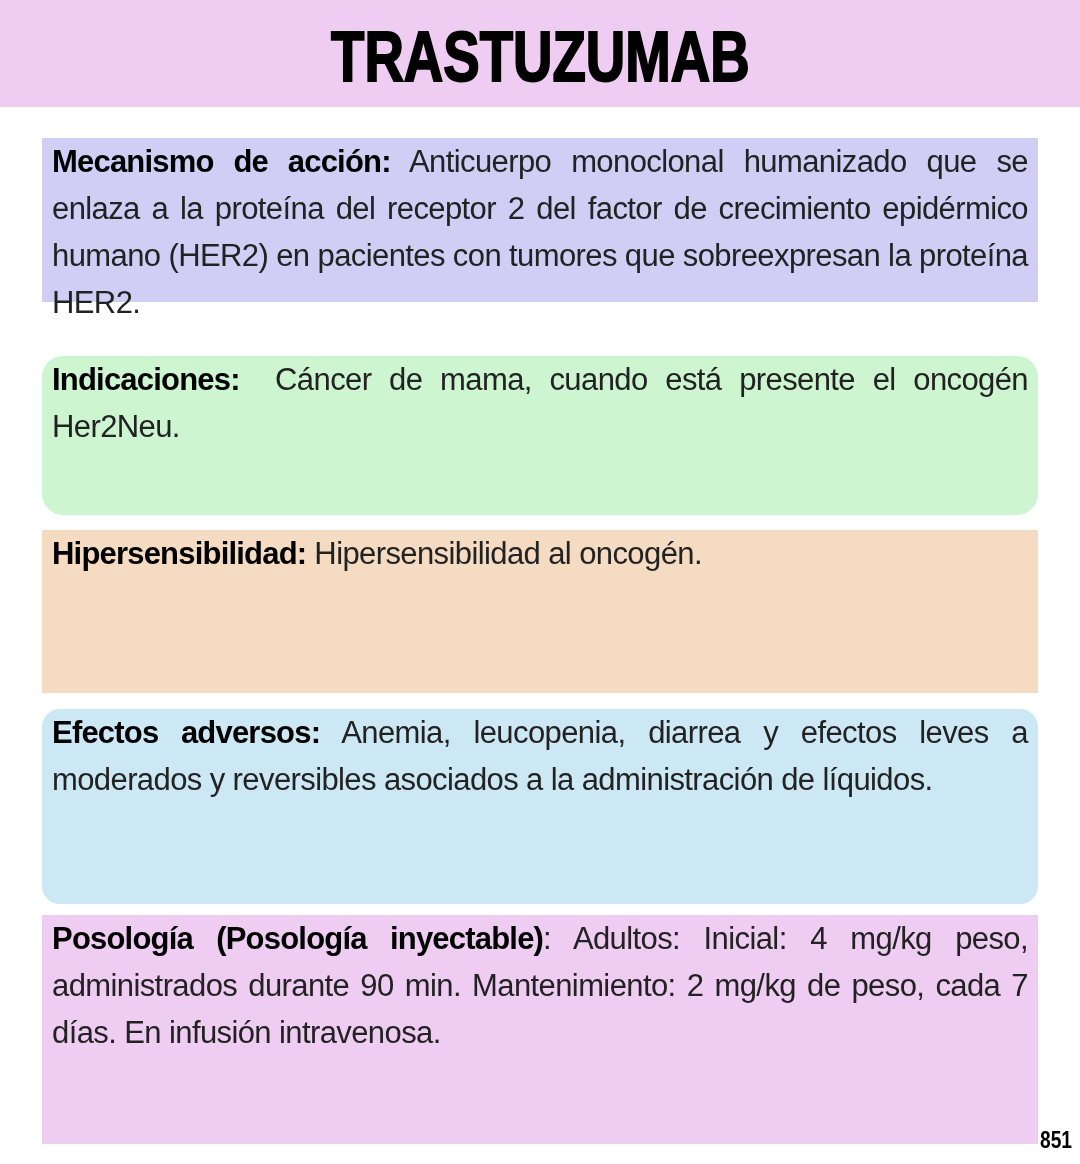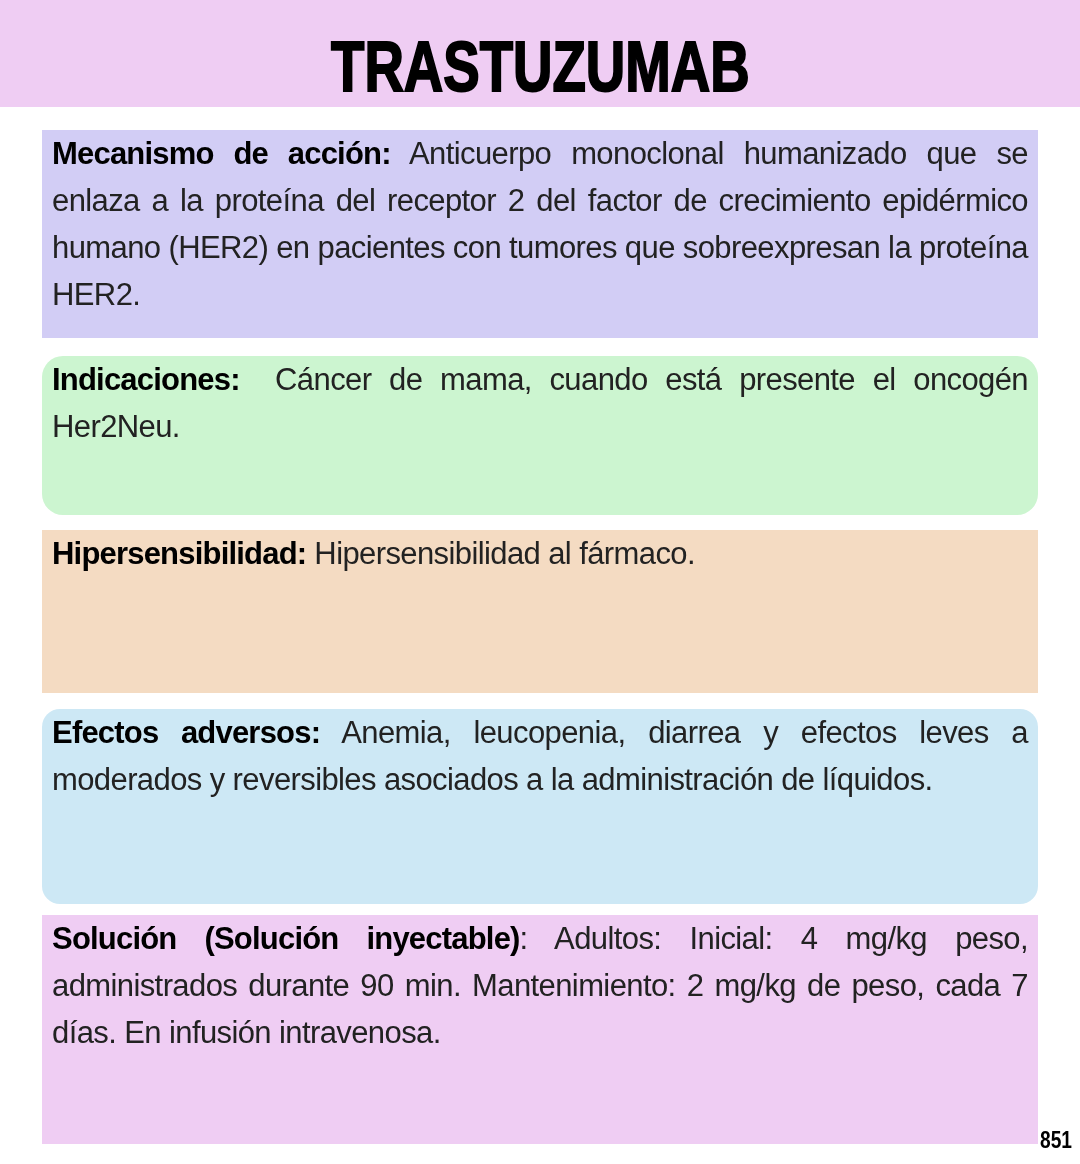--- a/index.html
+++ b/index.html
@@ -4,40 +4,40 @@
 <style>
   html, body { margin: 0; padding: 0; }
   body {
     width: 1080px; height: 1164px; background: #ffffff;
     position: relative; overflow: hidden;
     font-family: "Liberation Sans", sans-serif; color: #1a1a1a;
   }
   .header {
     position: absolute; left: 0; top: 0; width: 1080px; height: 107px;
     background: #efcdf3;
-    display: flex; align-items: flex-end; justify-content: center;
+    display: flex; align-items: center; justify-content: center;
   }
   .title {
     font-family: "Liberation Sans", sans-serif;
     font-weight: bold; font-size: 70px; letter-spacing: 0px;
     color: #000; transform: scaleX(0.78); transform-origin: center;
     margin-top: 6px;
     -webkit-text-stroke: 2px #000;
   }
   .box {
     position: absolute; left: 42px; width: 996px; box-sizing: border-box;
     padding: 0 10px 0 10px;
   }
   .box p {
     margin: 0; font-size: 31px; line-height: 47px;
     text-align: justify; color: #222;
     letter-spacing: -0.6px;
   }
   .box .label { font-weight: bold; color: #000; letter-spacing: -0.8px; }
-  .b1 { top: 130px; height: 208px; padding-top: 124px; }
+  .b1 { top: 138px; height: 164px; padding-top: 124px; }
   .b2 { top: 356px; height: 159px; border-radius: 21px; }
   .b3 { top: 530px; height: 163px; }
   .b4 { top: 709px; height: 195px; }
   .b5 { top: 915px; height: 229px; }
   .b1 { padding-top: 0; }
   .page-number {
     position: absolute; left: 1040px; top: 1126px;
     font-size: 24px; font-weight: bold; color: #000;
     transform: scaleX(0.8); transform-origin: left;
   }
@@ -51,24 +51,24 @@
 
 <div class="box b1" style="background:#d2cdf5;">
   <p><span class="label">Mecanismo de acción:</span><span> Anticuerpo monoclonal humanizado que se enlaza a la proteína del receptor 2 del factor de crecimiento epidérmico humano (HER2) en pacientes con tumores que sobreexpresan la proteína HER2.</span></p>
 </div>
 
 <div class="box b2" style="background:#ccf5d0;">
   <p><span class="label">Indicaciones:</span><span style="white-space:pre-wrap;">  Cáncer de mama, cuando está presente el oncogén Her2Neu.</span></p>
 </div>
 
 <div class="box b3" style="background:#f4dbc2;">
-  <p><span class="label">Hipersensibilidad:</span><span> Hipersensibilidad al fármaco.</span></p>
+  <p><span class="label">Hipersensibilidad:</span><span> Hipersensibilidad al oncogén.</span></p>
 </div>
 
 <div class="box b4" style="background:#cde8f5;border-radius:18px;">
   <p><span class="label">Efectos adversos:</span><span> Anemia, leucopenia, diarrea y efectos leves a moderados y reversibles asociados a la administración de líquidos.</span></p>
 </div>
 
 <div class="box b5" style="background:#efcdf3;">
-  <p><span class="label">Solución (Solución inyectable)</span><span>: Adultos: Inicial: 4 mg/kg peso, administrados durante 90 min. Mantenimiento: 2 mg/kg de peso, cada 7 días. En infusión intravenosa.</span></p>
+  <p><span class="label">Posología (Posología inyectable)</span><span>: Adultos: Inicial: 4 mg/kg peso, administrados durante 90 min. Mantenimiento: 2 mg/kg de peso, cada 7 días. En infusión intravenosa.</span></p>
 </div>
 
 <div class="page-number">851</div>
 
 </body></html>

